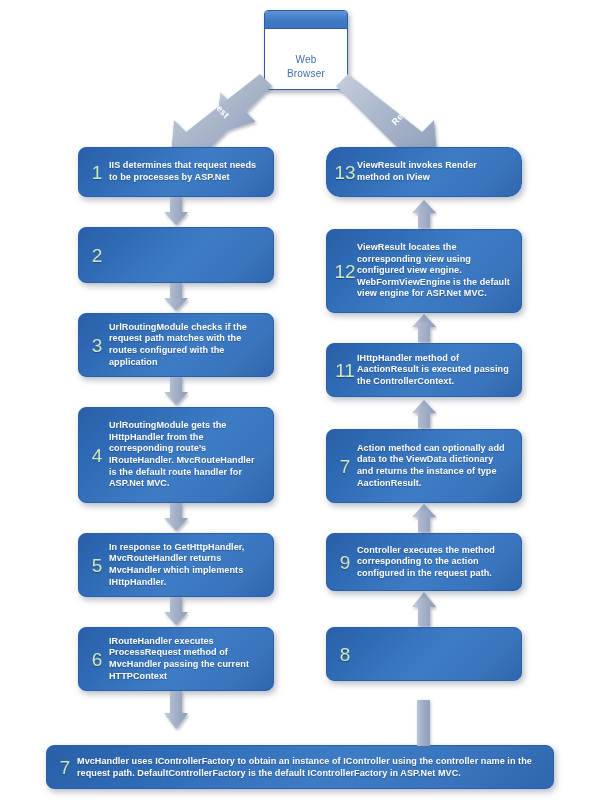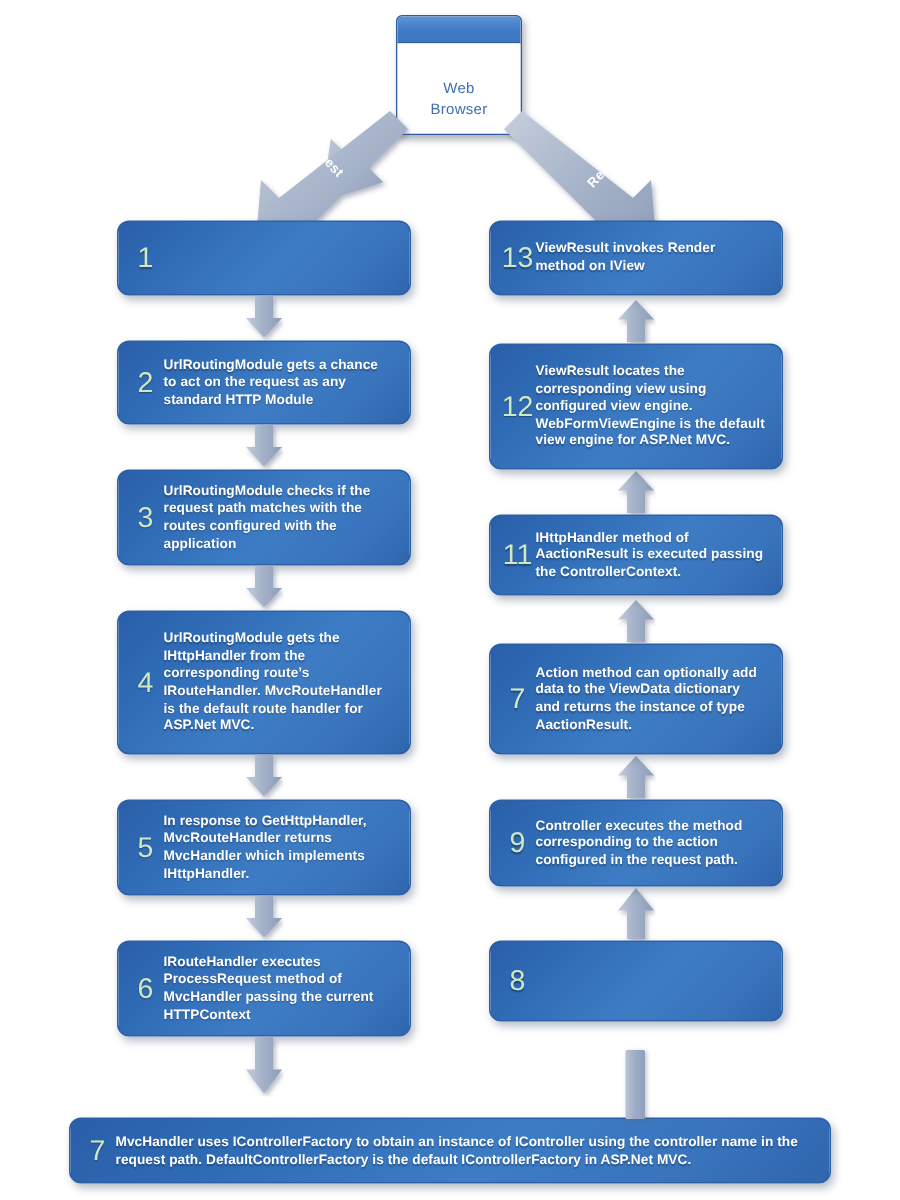--- a/index.html
+++ b/index.html
@@ -160,32 +160,32 @@
                  L104 96
                  L100 48
                  L88 60 Z" fill="url(#gArrowD)"></path>
       </g>
     </svg>
     <span class="lbl">Response</span>
   </div>
 
   <div class="step lcol" style="top:147px;height:50px;">
     <div class="num">1</div>
+    <div class="txt">IIS determines that request needs to be processes by ASP.Net</div>
   </div>
   <div class="varrow" style="left:163px;top:197px;height:30px;">
     <svg viewBox="0 0 26 30" preserveAspectRatio="none">
         <g filter="url(#fShadow)">
           <path d="M7 0 H19 V15 H25 L13 28 L1 15 H7 Z" fill="url(#gArrowV)"></path>
         </g>
       </svg>
   </div>
 
   <div class="step lcol" style="top:227px;height:56px;">
     <div class="num">2</div>
-    <div class="txt">UrlRoutingModule gets a chance to act on the request as any standard HTTP Module</div>
   </div>
   <div class="varrow" style="left:163px;top:283px;height:30px;">
     <svg viewBox="0 0 26 30" preserveAspectRatio="none">
         <g filter="url(#fShadow)">
           <path d="M7 0 H19 V15 H25 L13 28 L1 15 H7 Z" fill="url(#gArrowV)"></path>
         </g>
       </svg>
   </div>
 
   <div class="step lcol" style="top:313px;height:64px;">
@@ -295,18 +295,18 @@
     <div class="txt">ViewResult locates the corresponding view using configured view engine. WebFormViewEngine is the default view engine for ASP.Net MVC.</div>
   </div>
   <div class="varrow" style="left:411px;top:199px;height:30px;">
     <svg viewBox="0 0 26 30" preserveAspectRatio="none">
         <g filter="url(#fShadow)">
           <path d="M13 1 L25 14 H19 V29 H7 V14 H1 Z" fill="url(#gArrowV)"></path>
         </g>
       </svg>
   </div>
 
-  <div class="step rcol" style="top:147px;height:50px;">
+  <div class="step rcol" style="top:147px;height:50px;border-radius:14px;">
     <div class="num">13</div>
     <div class="txt">ViewResult invokes Render method on IView</div>
   </div>
 
 </div>
 
 </body></html>

